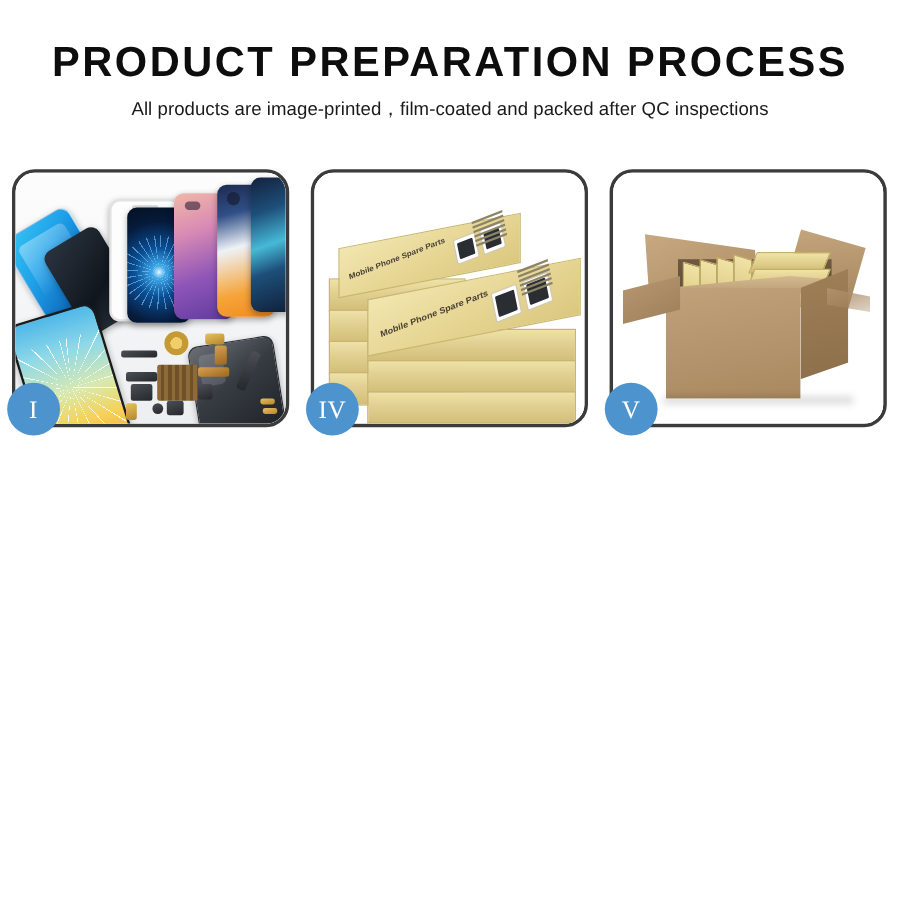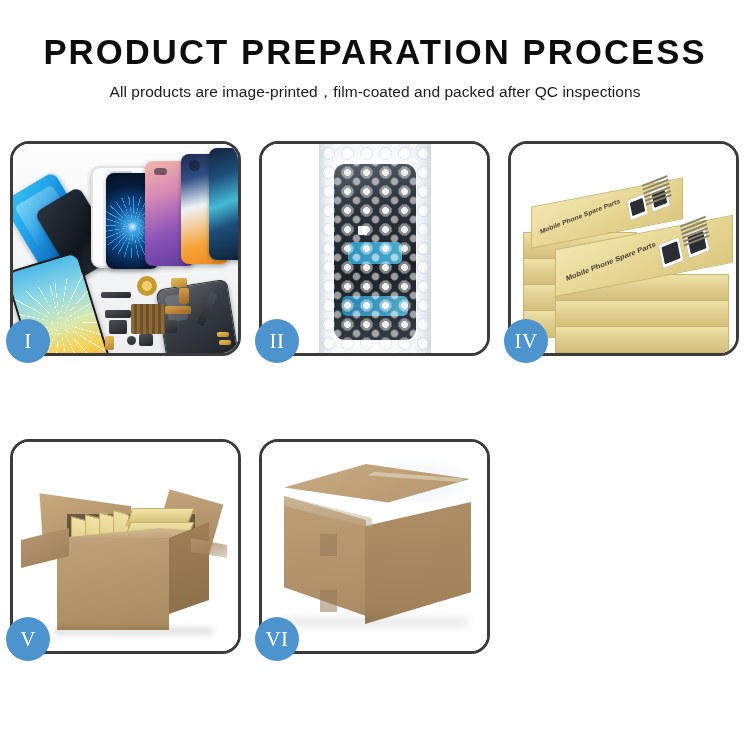--- a/index.html
+++ b/index.html
@@ -331,36 +331,20 @@
       <div class="chip dark round" style="left:114px; top:192px; width:9px; height:9px;"></div>
       <div class="chip gold" style="left:92px;  top:192px; width:9px; height:14px;"></div>
       <div class="chip dark" style="left:126px; top:190px; width:14px; height:12px;"></div>
       <div class="chip gold" style="left:204px; top:188px; width:12px; height:5px;"></div>
       <div class="chip gold" style="left:206px; top:196px; width:12px; height:5px;"></div>
       <div class="chip dark" style="left:190px; top:148px; width:8px; height:34px; transform:rotate(24deg);"></div>
     </div>
     <div class="badge">I</div>
   </div>
 
-  <div class="panel">
-    <div class="panel-inner">
-      <div class="p2-bg"></div>
-      <div class="bw-sleeve"></div>
-      <div class="bw-phone">
-        <span class="bw-blue1"></span>
-        <span class="bw-blue2"></span>
-        <span class="bw-label"></span>
-      </div>
-      <div class="bubbles"></div>
-      <div class="bubbles2"></div>
-      <div class="sleeve-edge-l"></div>
-      <div class="sleeve-edge-r"></div>
-    </div>
-    <div class="badge">II</div>
-  </div>
 
 
   <div class="panel">
     <div class="panel-inner">
       <div class="p4-bg"></div>
       <div class="stack">
 
         <div class="sbox" style="left:4px;  top:58px;  width:112px;"></div>
         <div class="sbox" style="left:4px;  top:84px;  width:112px;"></div>
         <div class="sbox" style="left:4px;  top:110px; width:112px;"></div>
@@ -428,29 +412,14 @@
       <div class="c5-rim"></div>
       <div class="c5-side"></div>
       <div class="c5-front"></div>
       <div class="c5-flapB"></div>
       <div class="c5-flapD"></div>
       <div class="c5-shadow"></div>
     </div>
     <div class="badge">V</div>
   </div>
 
-  <div class="panel">
-    <div class="panel-inner">
-      <div class="p6-bg"></div>
-      <div class="c6-glow"></div>
-      <div class="c6-top"></div>
-      <div class="c6-tape"></div>
-      <div class="c6-left"></div>
-      <div class="c6-right"></div>
-      <div class="c6-tape2"></div>
-      <div class="c6-seal" style="left:58px; top:92px; width:17px; height:22px;"></div>
-      <div class="c6-seal" style="left:58px; top:148px; width:17px; height:22px;"></div>
-      <div class="c6-shadow"></div>
-    </div>
-    <div class="badge">VI</div>
-  </div>
 
 </div>
 
 </body></html>

